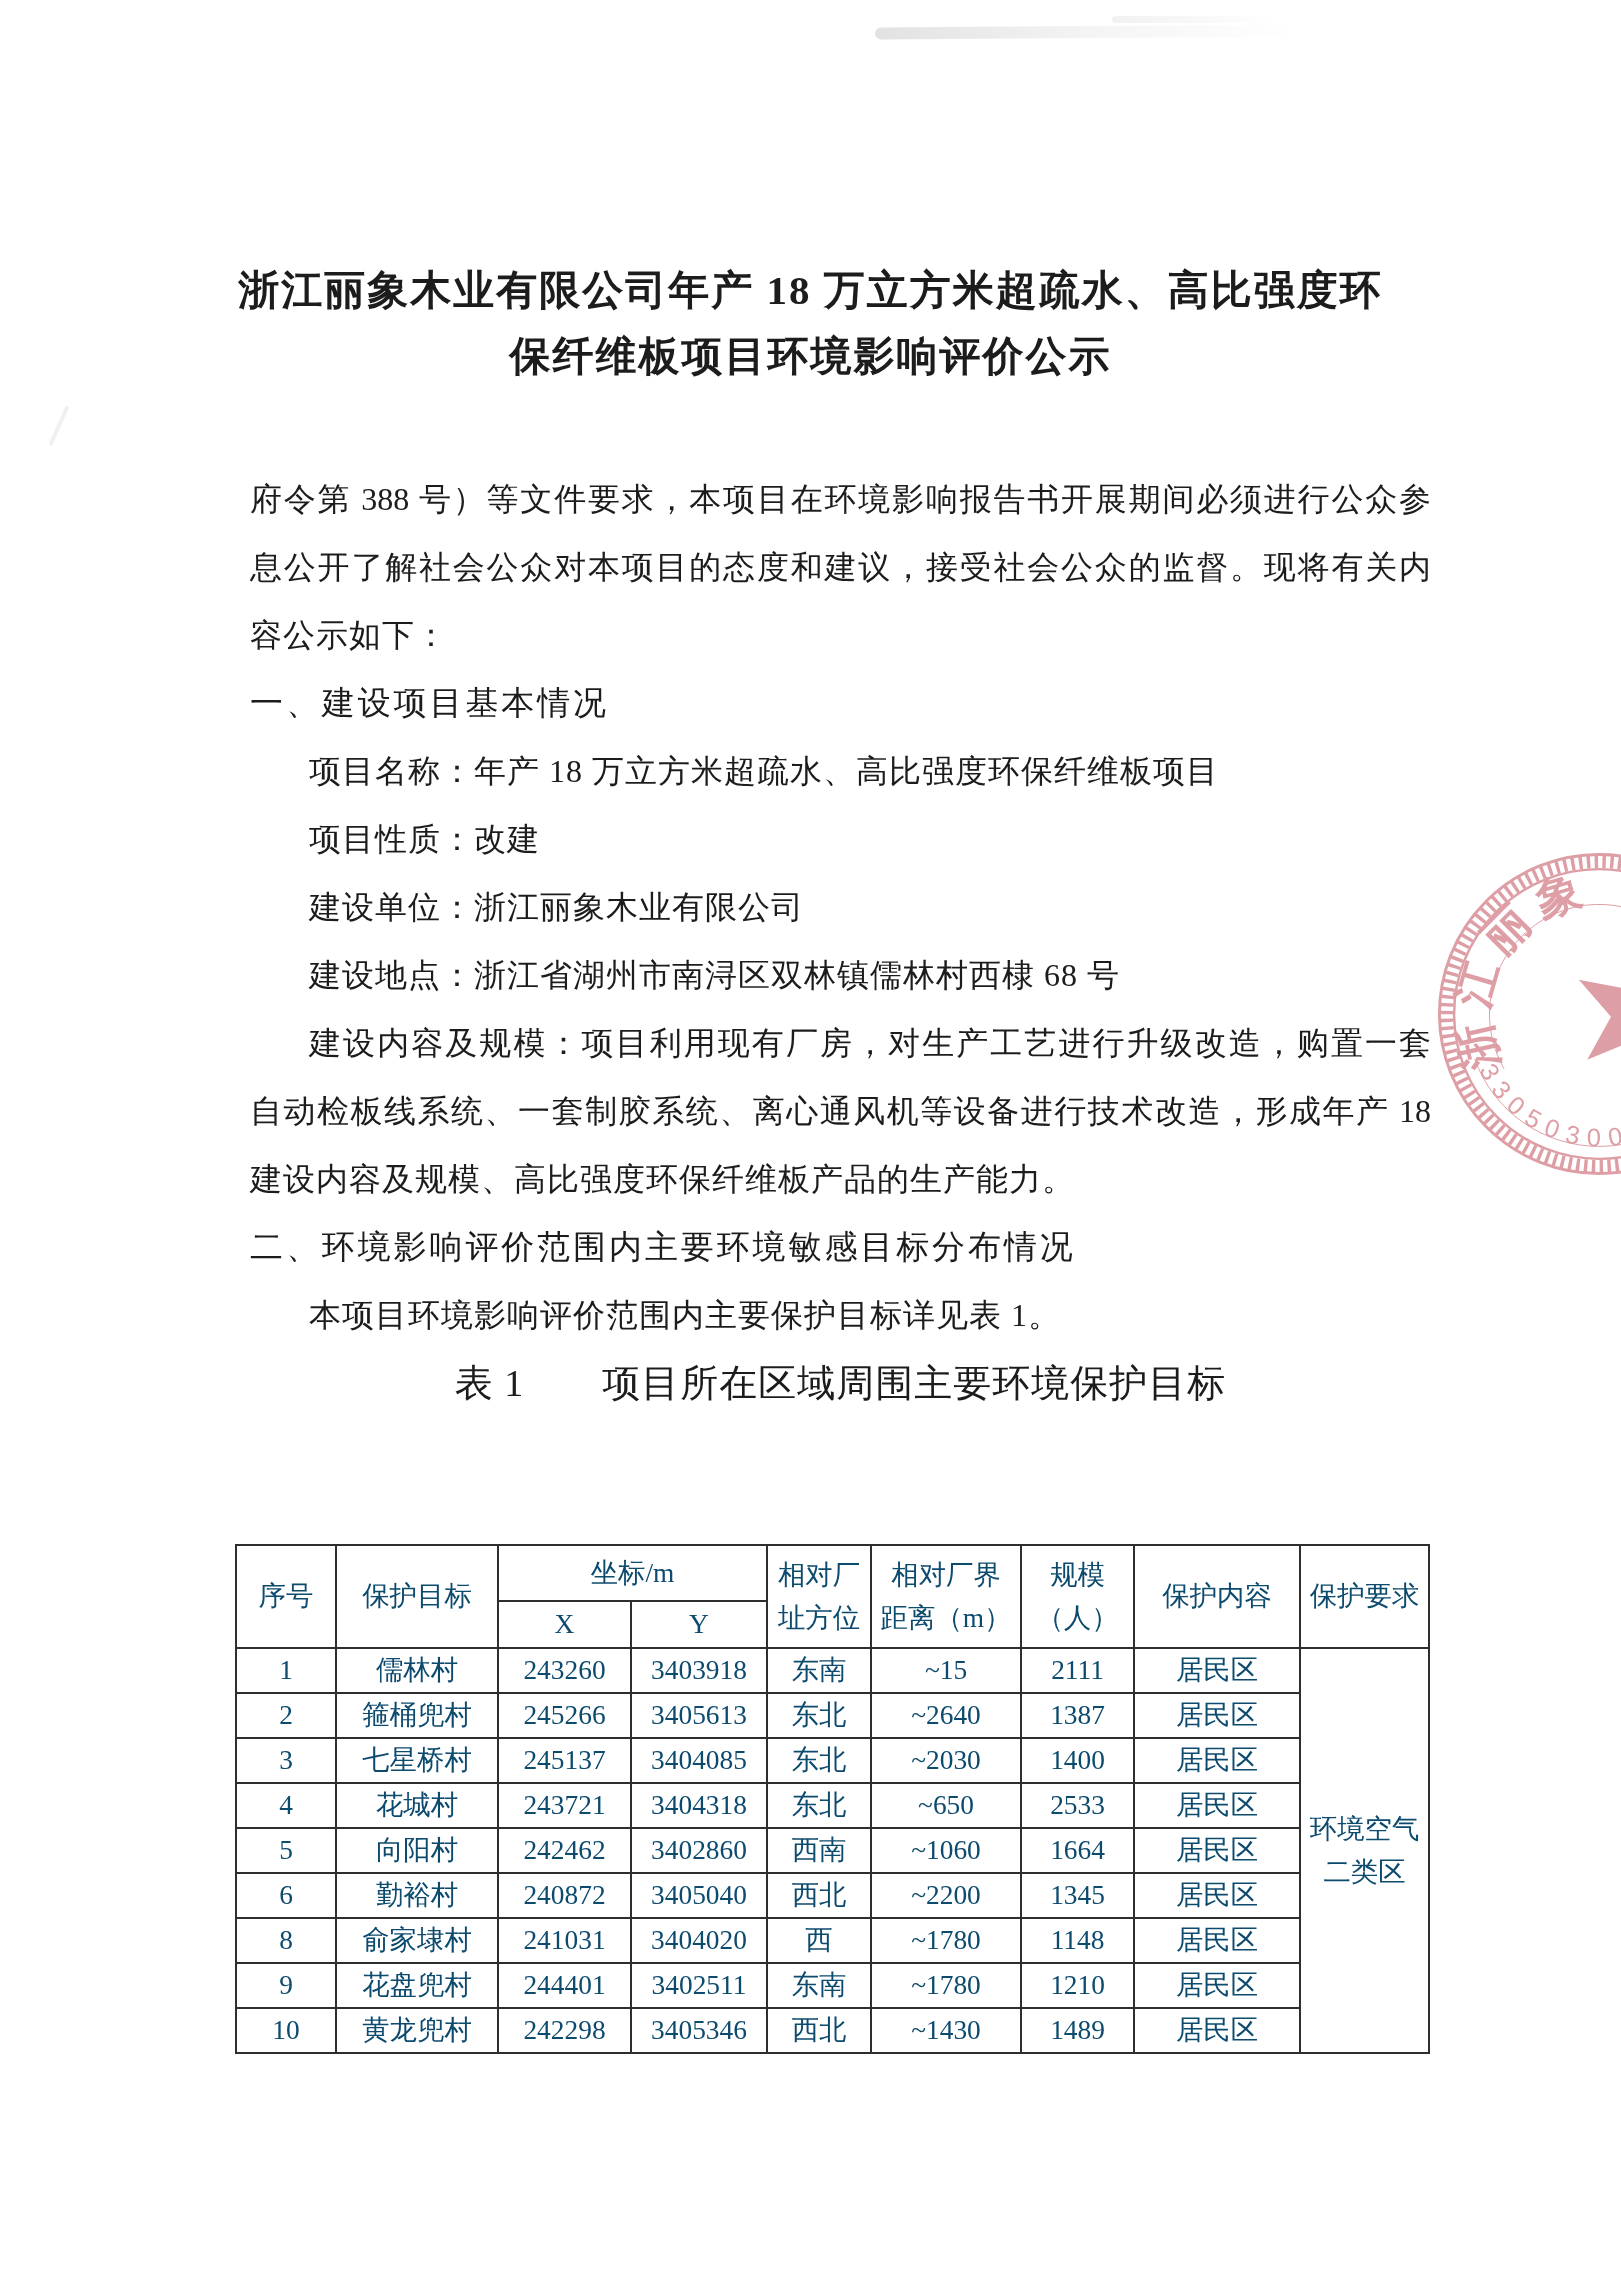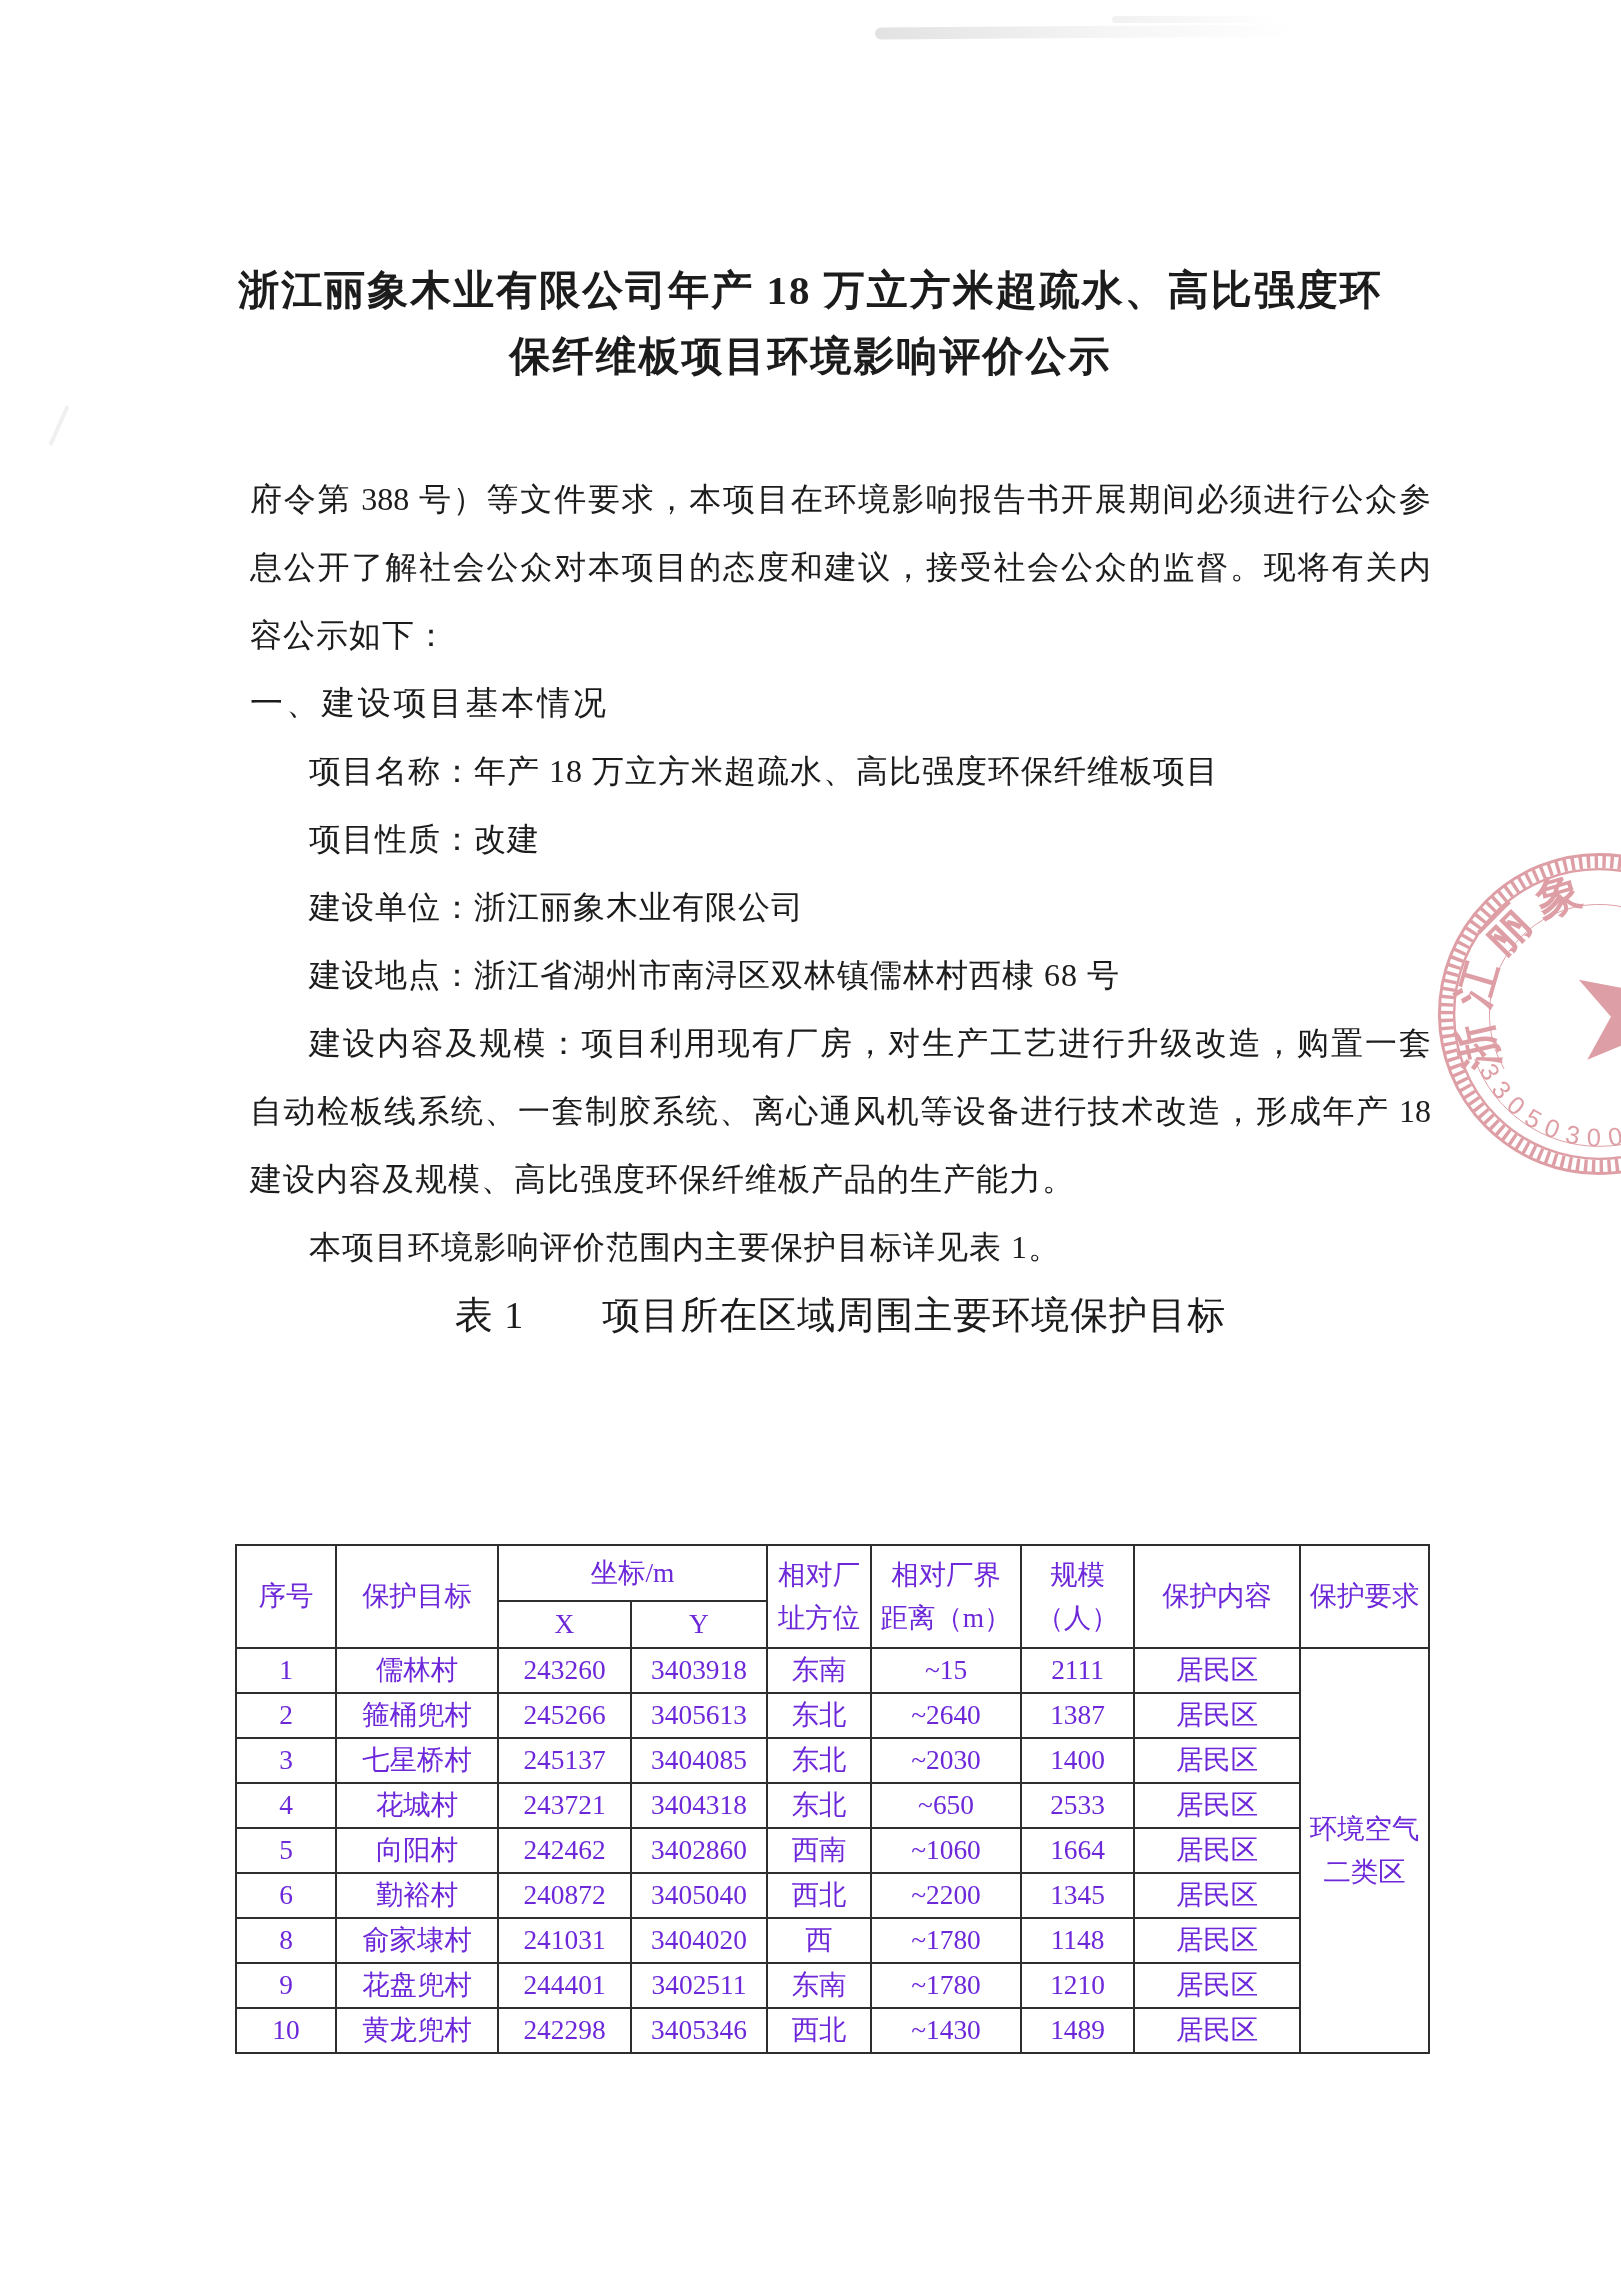--- a/index.html
+++ b/index.html
@@ -30,21 +30,21 @@
     white-space:nowrap;overflow:visible;}
   .fill{white-space:normal;text-align:justify;text-align-last:justify;letter-spacing:0;
     overflow:hidden;}
   .indent{text-indent:59px;}
   .h-sec{font-family:"Liberation Sans","DejaVu Sans",sans-serif;font-weight:400;
     font-size:33px;letter-spacing:2.9px;}
   .caption{text-align:center;white-space:pre;font-size:38px;letter-spacing:1px;}
 
   
   table.t{position:absolute;top:1544px;left:235px;width:1193px;
-    border-collapse:collapse;table-layout:fixed;font-size:27.4px;color:#6d28d9;}
+    border-collapse:collapse;table-layout:fixed;font-size:27.4px;color:#0c4a6e;}
   table.t th,table.t td{
     border:2px solid #2e2e2e;text-align:center;vertical-align:middle;
     font-weight:normal;padding:0 2px;white-space:pre-line;line-height:1.55;}
   tr.hr1{height:56px;} tr.hr2{height:47px;} tr.dr{height:45px;}
   td.req{line-height:2.0;}
 
   
   .seal{position:absolute;left:1413px;top:828px;width:372px;height:372px;}
 </style>
 </head>
@@ -68,20 +68,21 @@
 
     <div class="line h-sec">一、建设项目基本情况</div>
     <div class="line indent">项目名称：年产 18 万立方米超疏水、高比强度环保纤维板项目</div>
     <div class="line indent">项目性质：改建</div>
     <div class="line indent">建设单位：浙江丽象木业有限公司</div>
     <div class="line indent">建设地点：浙江省湖州市南浔区双林镇儒林村西棣 68 号</div>
     <div class="line fill indent">建设内容及规模：项目利用现有厂房，对生产工艺进行升级改造，购置一套</div>
     <div class="line fill">自动检板线系统、一套制胶系统、离心通风机等设备进行技术改造，形成年产 18</div>
     <div class="line">建设内容及规模、高比强度环保纤维板产品的生产能力。</div>
 
+    <div class="line h-sec">二、环境影响评价范围内主要环境敏感目标分布情况</div>
     <div class="line indent">本项目环境影响评价范围内主要保护目标详见表 1。</div>
     <div class="line caption">表 1　　项目所在区域周围主要环境保护目标</div>
   </div>
 
   <table class="t">
     <colgroup>
       <col style="width:100px">
         <col style="width:162px">
         <col style="width:133px">
       <col style="width:136px">

